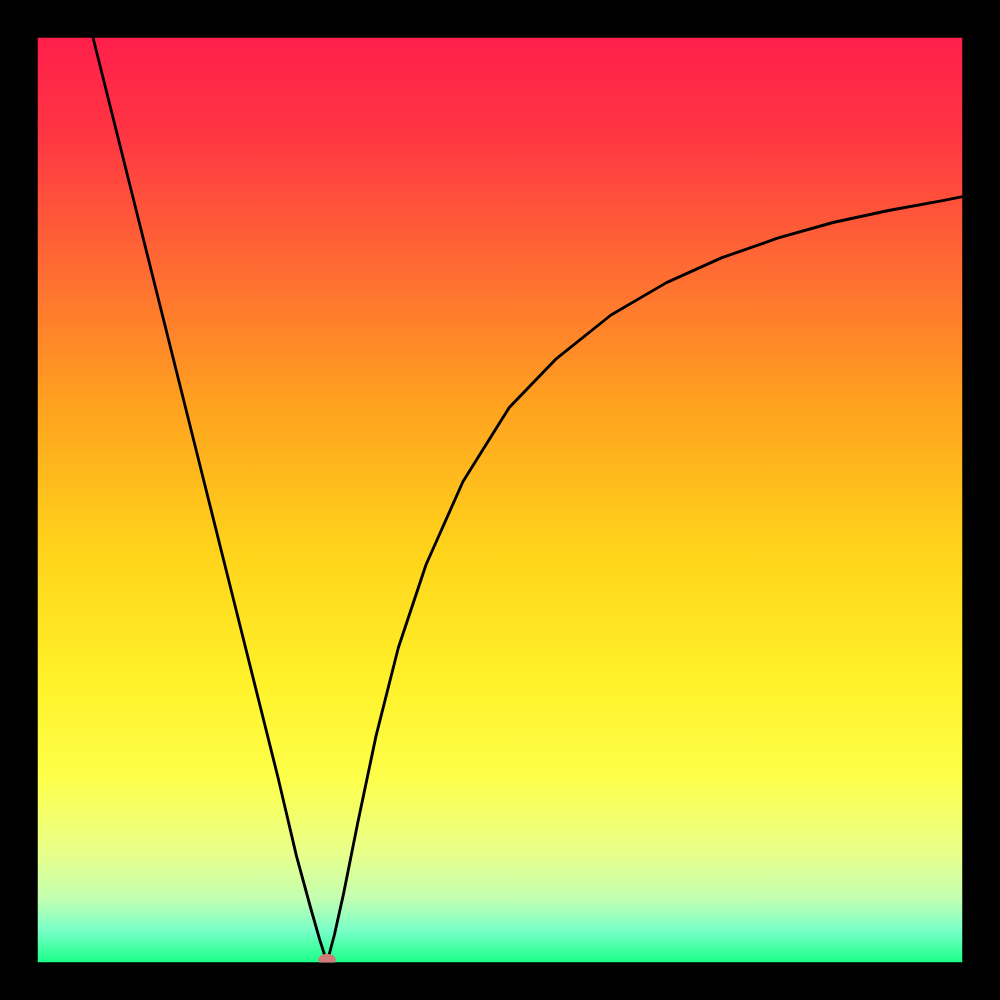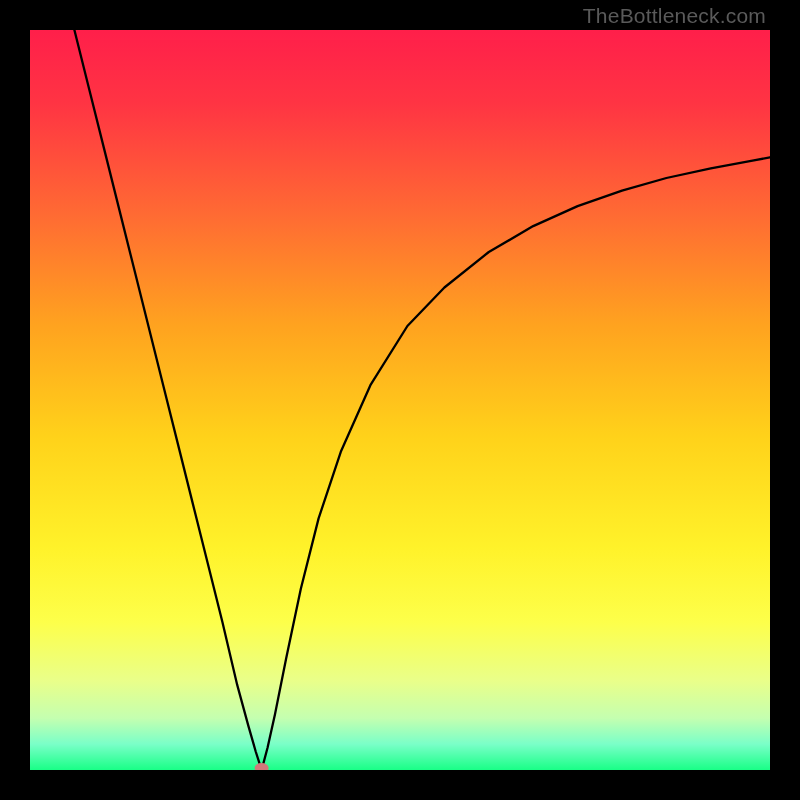--- a/index.html
+++ b/index.html
@@ -61,14 +61,13 @@
             <stop offset="100%" stop-color="#19ff87"></stop>
           </linearGradient>
       </defs>
       <rect x="0" y="0" width="740" height="740" fill="url(#bg-grad)"></rect>
     </svg>
     <svg class="curve-svg" viewBox="0 0 740 740" preserveAspectRatio="none">
       <path id="curve-path" fill="none" stroke="#000" stroke-width="2.3" stroke-linecap="round" stroke-linejoin="round" d="M44.40 0.00 L59.20 59.20 L74.00 118.40 L88.80 177.60 L103.60 236.80 L118.40 296.00 L133.20 355.20 L148.00 414.40 L162.80 473.60 L177.60 532.80 L192.40 592.00 L207.20 654.90 L218.30 695.60 L225.70 721.50 L231.62 740.00 L237.54 717.80 L244.94 684.50 L256.04 629.00 L270.84 558.70 L288.60 488.40 L310.80 421.80 L340.40 355.20 L377.40 296.00 L414.40 257.52 L458.80 222.00 L503.20 196.10 L547.60 176.12 L592.00 160.58 L636.40 148.00 L680.80 138.38 L725.20 130.24 L740.00 127.28"></path>
       <ellipse id="min-marker" rx="7" ry="5" cx="231.62" cy="738" fill="#d07a7a"></ellipse>
     </svg>
   </div>
-  <div class="watermark">TheBottleneck.com</div>
 </div>
 
 </body></html>

